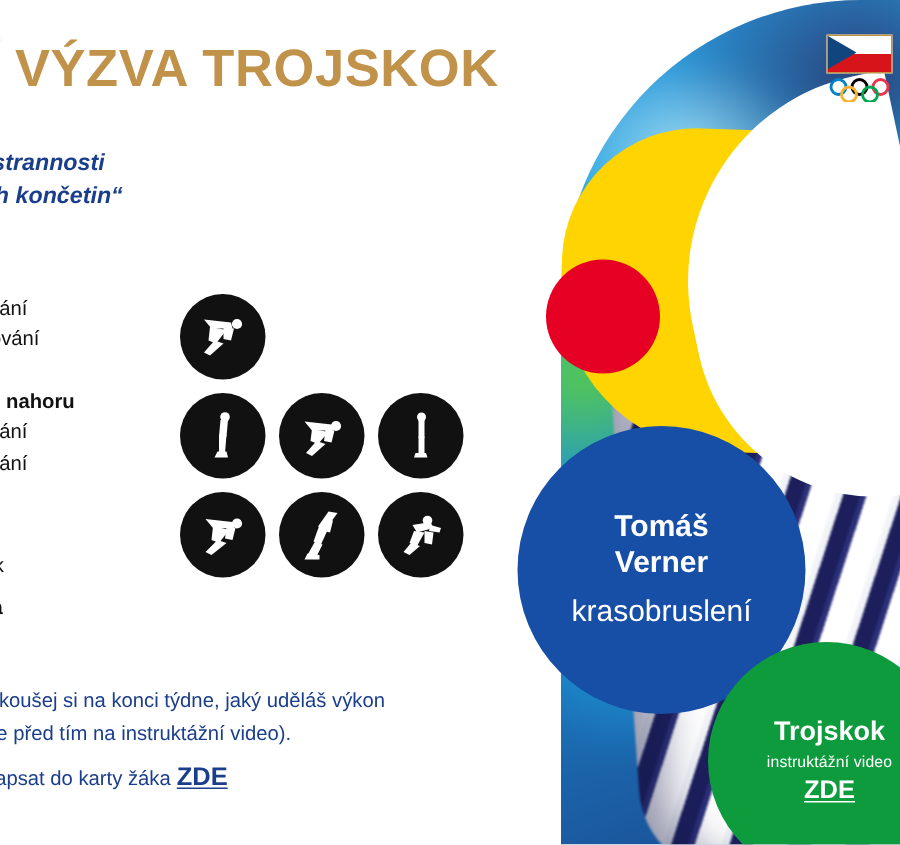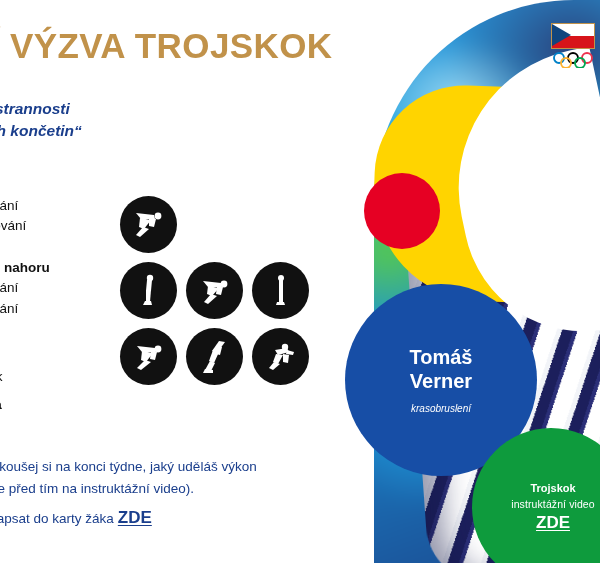--- a/index.html
+++ b/index.html
@@ -76,30 +76,30 @@
   }
 
   
   .circle-blue{
     position:absolute; left:345px; top:284px; width:192px; height:192px;
     background:#174EA6; border-radius:50%;
     display:flex; flex-direction:column; align-items:center; justify-content:center;
     color:#ffffff; text-align:center; z-index:5;
   }
   .circle-blue .nm{ font-size:20px; font-weight:bold; line-height:1.18; }
-  .circle-blue .sport{ font-size:10px; font-style:italic; margin-top:9px; }
+  .circle-blue .sport{ font-size:20px; margin-top:9px; }
 
   .circle-green{
     position:absolute; left:472px; top:428px; width:158px; height:158px;
     background:#0E9B3D; border-radius:50%;
     display:flex; flex-direction:column; align-items:center; justify-content:center;
     color:#ffffff; text-align:center; z-index:6;
     padding-left:4px;
   }
-  .circle-green .g1{ font-size:11px; font-weight:bold; }
+  .circle-green .g1{ font-size:18px; font-weight:bold; }
   .circle-green .g2{ font-size:10.5px; margin-top:4px; letter-spacing:.1px;text-align:right; }
   .circle-green .g3{
     font-size:17px; font-weight:bold; margin-top:3px;
     text-decoration:underline; text-underline-offset:2px;
   }
 
   
   .title{
     position:absolute; left:-36px; top:26px;
     font-size:35px; font-weight:bold; letter-spacing:.4px;

